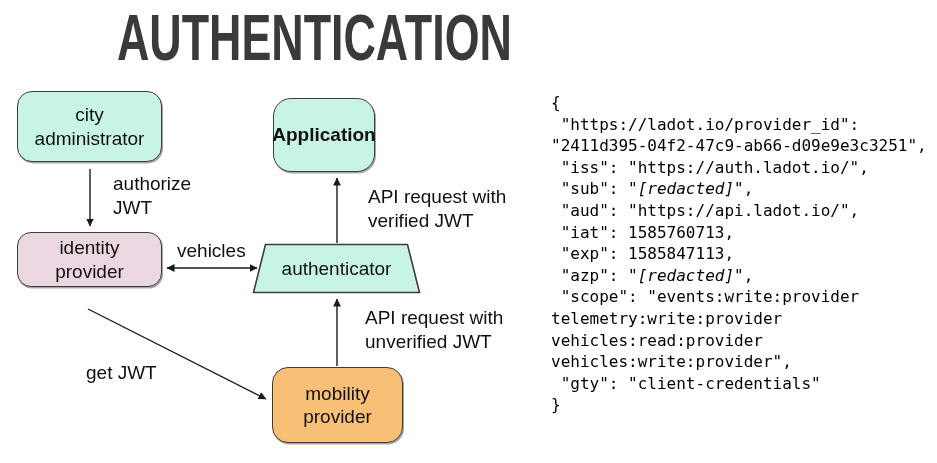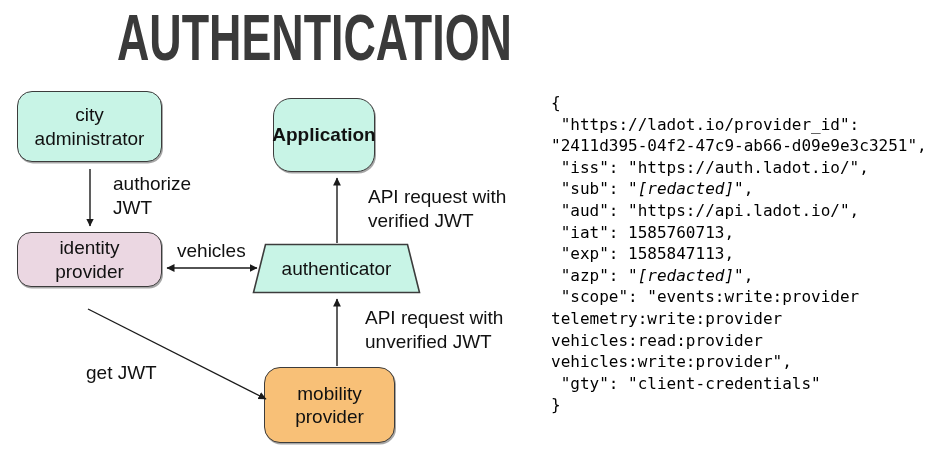--- a/index.html
+++ b/index.html
@@ -40,21 +40,21 @@
     justify-content: center;
     text-align: center;
     font-size: 19px;
     line-height: 1.22;
     white-space: pre-line;
     box-sizing: border-box;
   }
   #node-city        { left: 17px;  top: 91px;  width: 145px; height: 71px; background: var(--mint);   border-radius: 15px; }
   #node-identity    { left: 17px;  top: 232px; width: 145px; height: 55px; background: var(--pink);   border-radius: 14px; }
   #node-application { left: 273px; top: 98px;  width: 102px; height: 74px; background: var(--mint);   border-radius: 18px; font-weight: bold; }
-  #node-mobility    { left: 264px; top: 367px; width: 131px; height: 76px; background: var(--orange); border-radius: 16px; }
+  #node-mobility    { left: 272px; top: 367px; width: 131px; height: 76px; background: var(--orange); border-radius: 16px; }
 
   
   #lbl-authenticator {
     position: absolute;
     left: 253px; top: 244px; width: 167px; height: 49px;
     display: flex; align-items: center; justify-content: center;
     font-size: 19px;
   }
 
   

